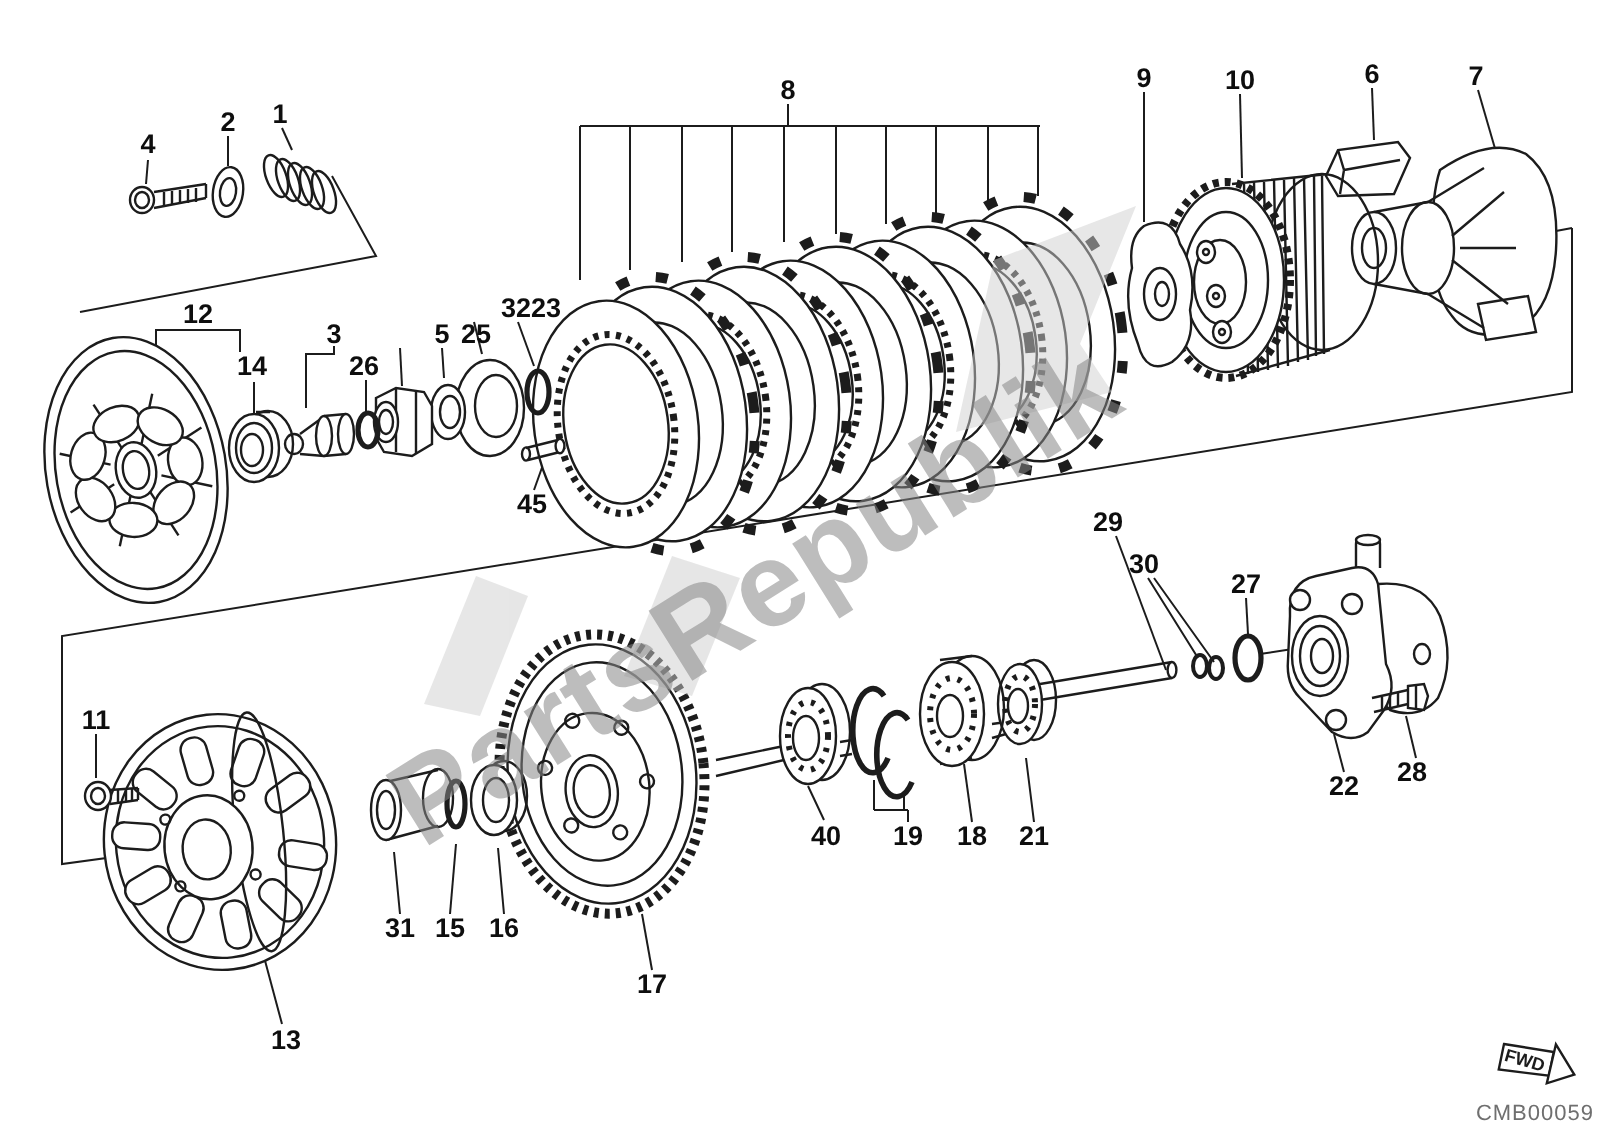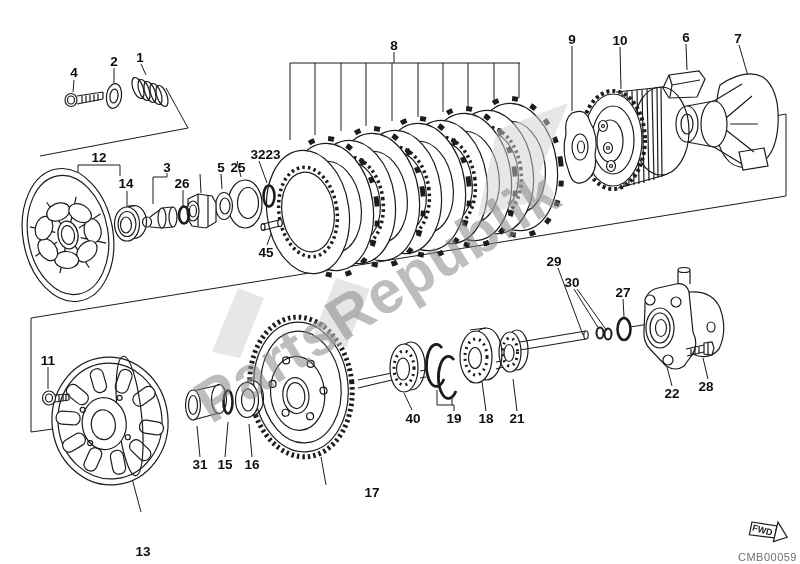--- a/index.html
+++ b/index.html
@@ -392,25 +392,25 @@
       <div class="callout" style="left: 167px; top: 167px;">3</div>
       <div class="callout" style="left: 74px; top: 72px;">4</div>
       <div class="callout" style="left: 221px; top: 167px;">5</div>
       <div class="callout" style="left: 686px; top: 37px;">6</div>
       <div class="callout" style="left: 738px; top: 38px;">7</div>
       <div class="callout" style="left: 394px; top: 45px;">8</div>
       <div class="callout" style="left: 572px; top: 39px;">9</div>
       <div class="callout" style="left: 620px; top: 40px;">10</div>
       <div class="callout" style="left: 48px; top: 360px;">11</div>
       <div class="callout" style="left: 99px; top: 157px;">12</div>
-      <div class="callout" style="left: 143px; top: 520px; margin-top: 31px;">13</div>
+      <div class="callout" style="left: 143px; top: 520px;">13</div>
       <div class="callout" style="left: 126px; top: 183px;">14</div>
       <div class="callout" style="left: 225px; top: 464px;">15</div>
       <div class="callout" style="left: 252px; top: 464px;">16</div>
-      <div class="callout" style="left: 326px; top: 492px; margin-left: 46px;">17</div>
+      <div class="callout" style="left: 326px; top: 492px;">17</div>
       <div class="callout" style="left: 486px; top: 418px;">18</div>
       <div class="callout" style="left: 454px; top: 418px;">19</div>
       <div class="callout" style="left: 413px; top: 418px;">40</div>
       <div class="callout" style="left: 517px; top: 418px;">21</div>
       <div class="callout" style="left: 672px; top: 393px;">22</div>
       <div class="callout" style="left: 236px; top: 154px; margin-left: 37px;">23</div>
       <div class="callout" style="left: 266px; top: 252px;">45</div>
       <div class="callout" style="left: 217px; top: 167px; margin-left: 21px;">25</div>
       <div class="callout" style="left: 182px; top: 183px;">26</div>
       <div class="callout" style="left: 623px; top: 292px; text-align: right;">27</div>

